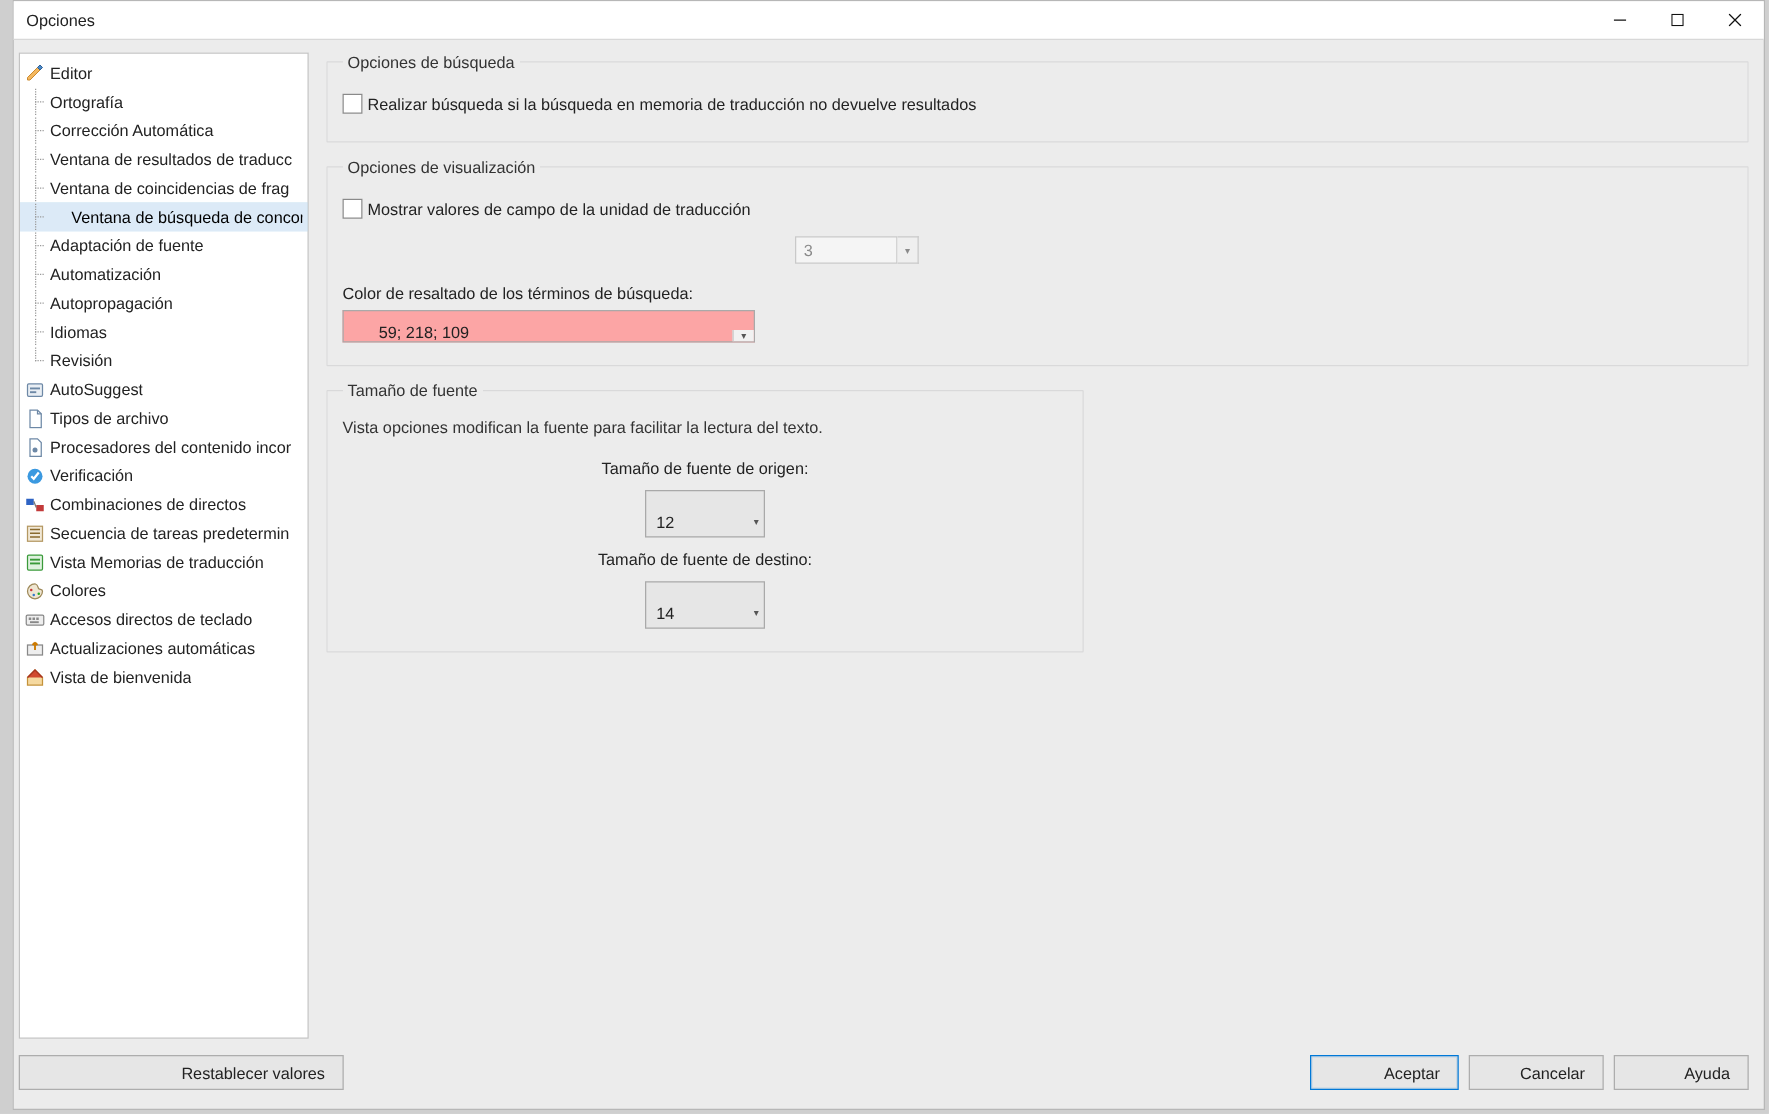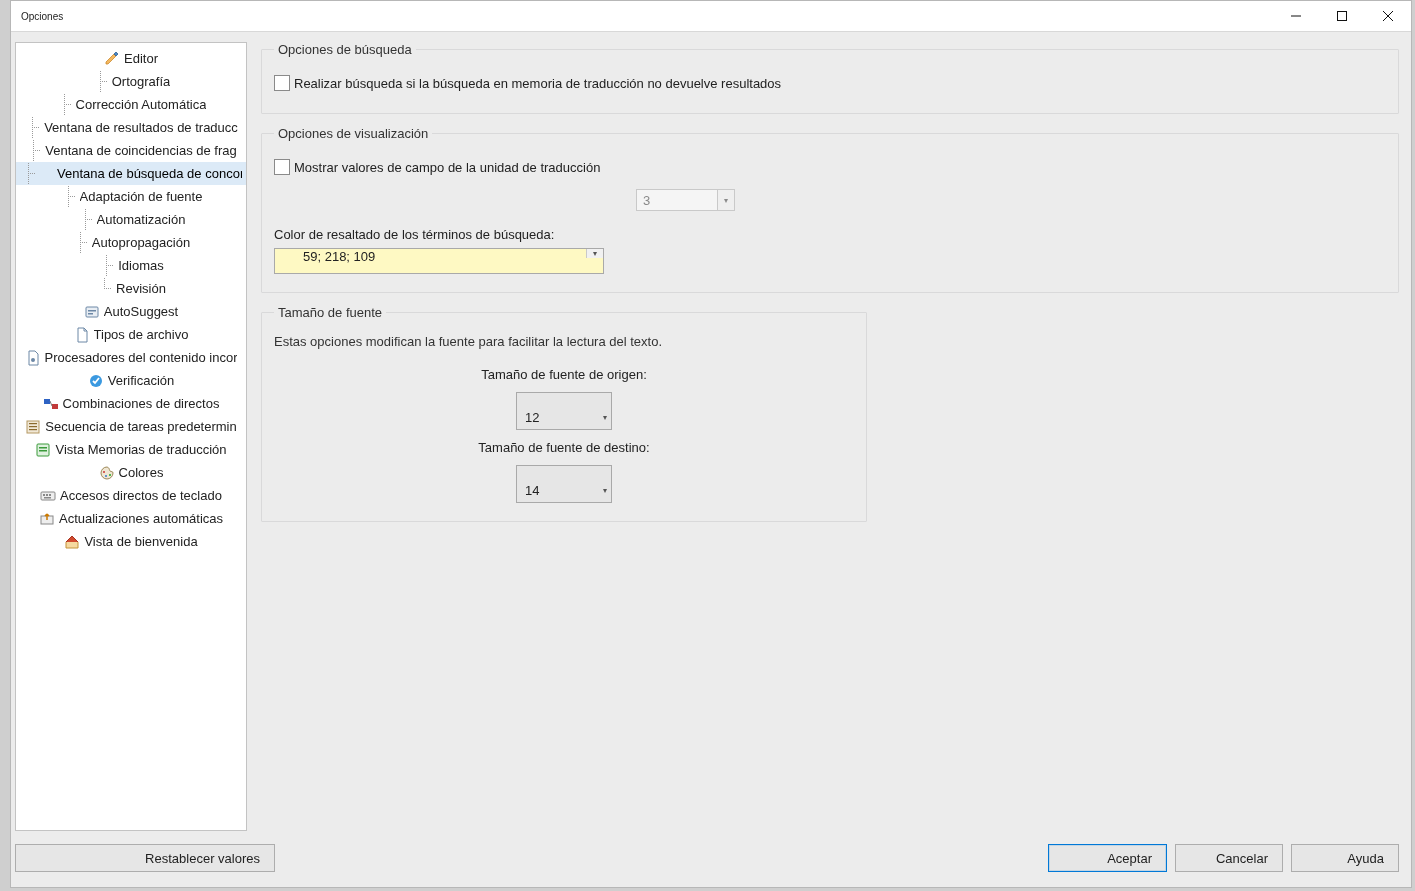--- a/index.html
+++ b/index.html
@@ -30,42 +30,41 @@
     border:1px solid #b7b7b7;
     box-shadow:0 0 0 0 rgba(0,0,0,.15);
     display:flex;flex-direction:column;
   }
   
   .title-bar{
     height:30px;background:var(--panel-bg);
     display:flex;align-items:center;justify-content:space-between;
     border-bottom:1px solid #d8d8d8;
   }
-  .title-bar .title{padding-left:10px;font-size:10px;}
+  .title-bar .title{padding-left:10px;font-size:13px;}
   .title-bar .controls{display:flex;height:100%;}
   .title-bar .ctl{
     width:46px;display:flex;align-items:center;justify-content:center;
     cursor:default;
   }
   .ctl svg{width:10px;height:10px;stroke:#111;stroke-width:1;fill:none;}
   .ctl.close svg{width:10px;height:10px;}
   
   .body{flex:1;display:flex;padding:10px 12px 4px 4px;gap:14px;overflow:hidden;}
   
   .tree-panel{
     width:230px;background:var(--panel-bg);
     border:1px solid #c3c3c3;
     overflow:hidden;
   }
   .tree{list-style:none;margin:0;padding:4px 0;}
   .tree li{line-height:21px;white-space:nowrap;overflow:hidden;text-overflow:clip;}
   .tree .node{
     display:flex;align-items:center;gap:4px;padding:1px 4px 1px 4px;
     cursor:default;
-    justify-content:center;
   }
   .tree .node .icon{width:16px;height:16px;display:inline-flex;align-items:center;justify-content:center;flex:0 0 16px;}
   .tree .node.top{}
   .tree ul{list-style:none;margin:0;padding:0;}
   .tree .children .node{padding-left:6px;}
   .tree .children .branch{
     display:inline-block;width:14px;flex:0 0 14px;height:21px;position:relative;
   }
   .tree .children .branch::before{
     content:"";position:absolute;left:6px;top:0;bottom:0;border-left:1px dotted #9a9a9a;
@@ -104,22 +103,22 @@
   .num-input .val{
     width:68px;border:1px solid #c9c9c9;background:var(--disabled-bg);
     color:var(--disabled-text);padding:0 6px;display:flex;align-items:center;font-size:13px;
   }
   .num-input .spin{
     width:16px;border:1px solid #c9c9c9;border-left:none;background:#efefef;
     display:flex;align-items:center;justify-content:center;color:#8a8a8a;font-size:8px;
   }
   .field-label{margin-top:16px;margin-bottom:6px;}
   .color-combo{
-    display:flex;align-items:flex-start;height:24px;width:328px;
-    border:1px solid #a9a9a9;background:#fef9c3;
+    display:flex;align-items:flex-end;height:24px;width:328px;
+    border:1px solid #a9a9a9;background:#fca5a5;
   }
   .color-combo .swatch{width:22px;background:#3bda6d;border-right:0;}
   .color-combo .text{flex:1;padding:0 6px;display:flex;align-items:center;}
   .color-combo .drop{
     width:16px;border-left:1px solid #c9c9c9;background:#f1f1f1;
     display:flex;align-items:center;justify-content:center;font-size:8px;color:#555;
   }
   .group-small{width:580px;}
   .font-row{display:flex;align-items:center;gap:10px;margin-top:18px;flex-wrap:wrap;flex-direction:column;}
   .select{
@@ -418,21 +417,21 @@
         <div class="field-label">Color de resaltado de los términos de búsqueda:</div>
         <div class="color-combo">
           <div class="swatch" style="background:#3bda6d"></div>
           <div class="text">59; 218; 109</div>
           <div class="drop">▾</div>
         </div>
       </fieldset>
 
       <fieldset class="group group-small">
         <legend>Tamaño de fuente</legend>
-        <div class="desc">Estas opciones modifican la fuente para facilitar la lectura del texto.</div>
+        <div class="desc">Vista opciones modifican la fuente para facilitar la lectura del texto.</div>
         <div class="font-row">
           <span>Tamaño de fuente de origen:</span>
           <div class="select">
             <span>12</span>
             <span class="arrow">▾</span>
           </div>
           <span>Tamaño de fuente de destino:</span>
           <div class="select">
             <span>14</span>
             <span class="arrow">▾</span>

